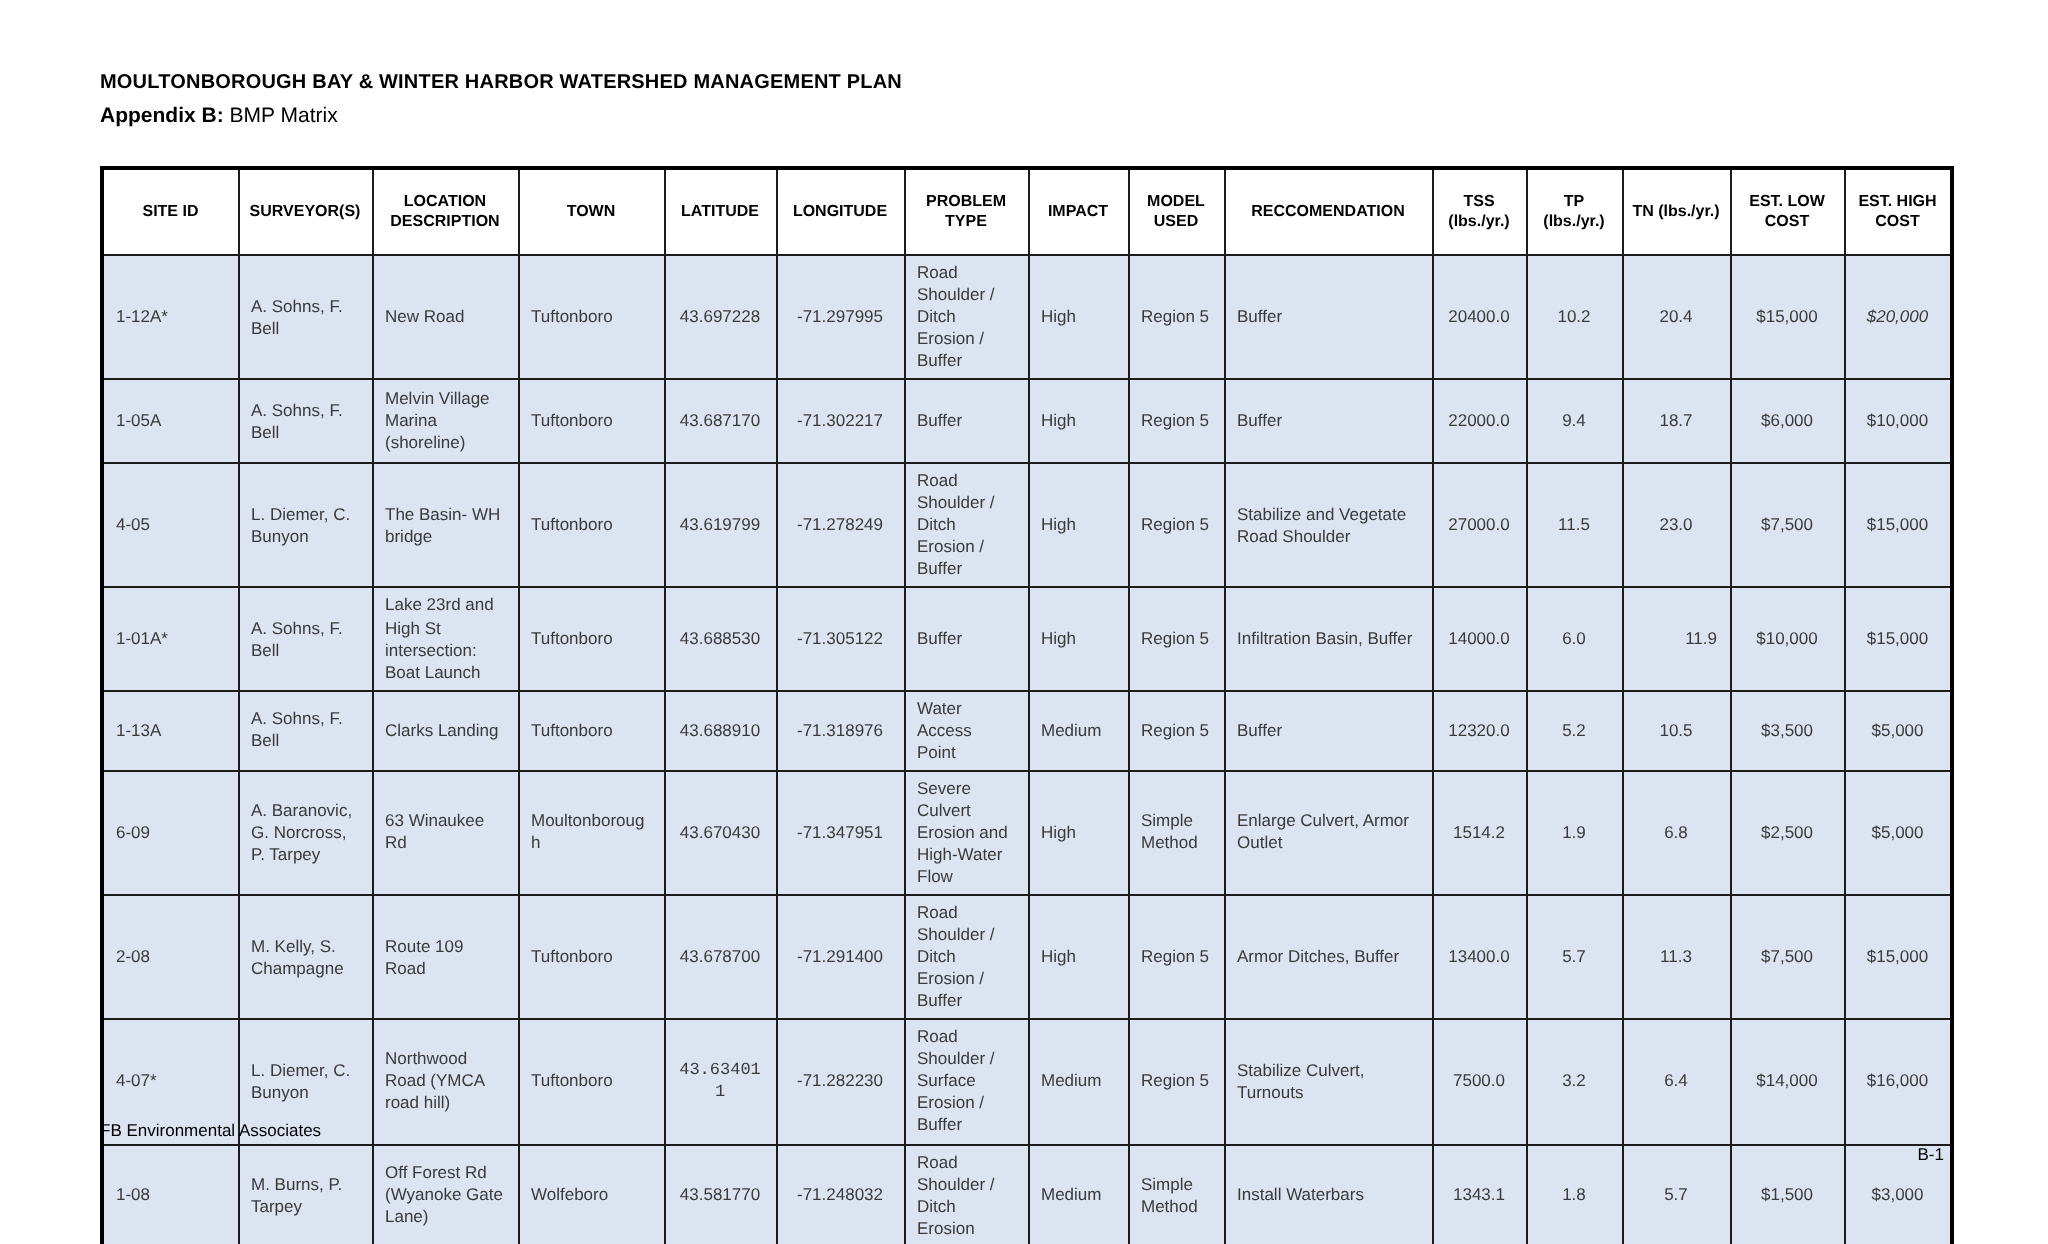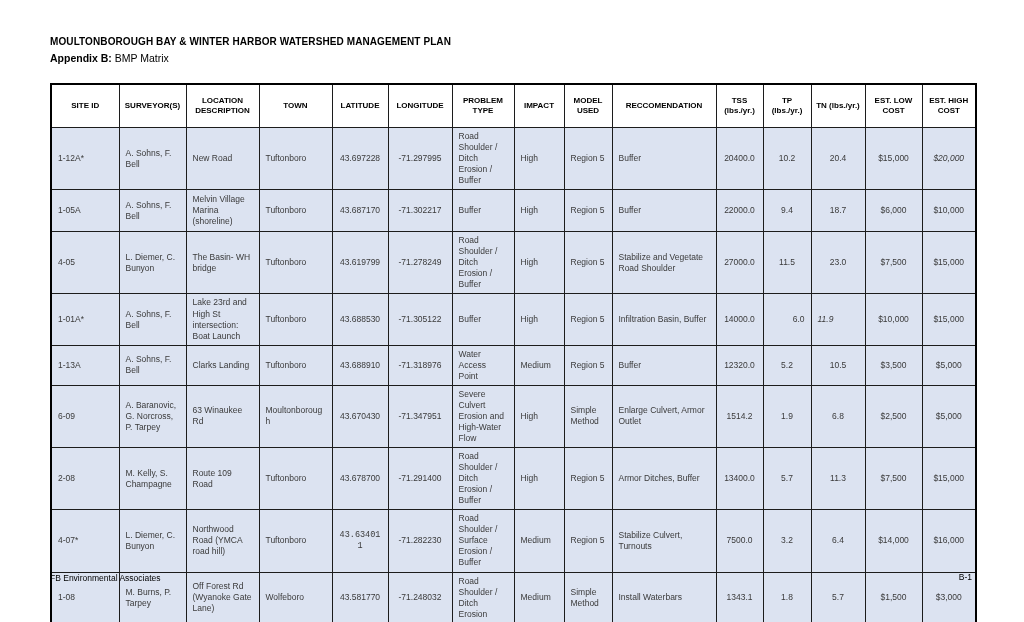--- a/index.html
+++ b/index.html
@@ -52,21 +52,21 @@
   tbody td {
     background: #dce3f1;
     color: #3a3a3a;
     font-size: 8.5px;
     padding: 3px 6px;
     vertical-align: middle;
     line-height: 1.3;
     word-wrap: break-word;
   }
   .footer-left {
-    position: absolute; left: 50px; top: 573px;
+    position: absolute; left: 50px; top: 560px;
     font-size: 8.5px; color: #000;
   }
   .footer-right {
     position: absolute; right: 52px; top: 572px;
     font-size: 8.5px; color: #000;
   }
 </style>
 </head>
 <body>
 
@@ -168,22 +168,22 @@
           <td style="text-align: left;">A. Sohns, F. Bell</td>
           <td style="text-align: left;">Lake 23rd and High St intersection: Boat Launch</td>
           <td style="text-align: left;">Tuftonboro</td>
           <td style="text-align: center;">43.688530</td>
           <td style="text-align: center;">-71.305122</td>
           <td style="text-align: left;">Buffer</td>
           <td style="text-align: left;">High</td>
           <td style="text-align: left;">Region 5</td>
           <td style="text-align: left;">Infiltration Basin, Buffer</td>
           <td style="text-align: center;">14000.0</td>
-          <td style="text-align: right; margin-left: 24px;">6.0</td>
-          <td style="text-align: left; font-style: italic;">11.9</td>
+          <td style="text-align: center; margin-left: 24px;">6.0</td>
+          <td style="text-align: right;">11.9</td>
           <td style="text-align: center;">$10,000</td>
           <td style="text-align: center;">$15,000</td>
         </tr>
         <tr style="height: 27px;">
           <td style="text-align: left;">1-13A</td>
           <td style="text-align: left;">A. Sohns, F. Bell</td>
           <td style="text-align: left;">Clarks Landing</td>
           <td style="text-align: left;">Tuftonboro</td>
           <td style="text-align: center;">43.688910</td>
           <td style="text-align: center;">-71.318976</td>

